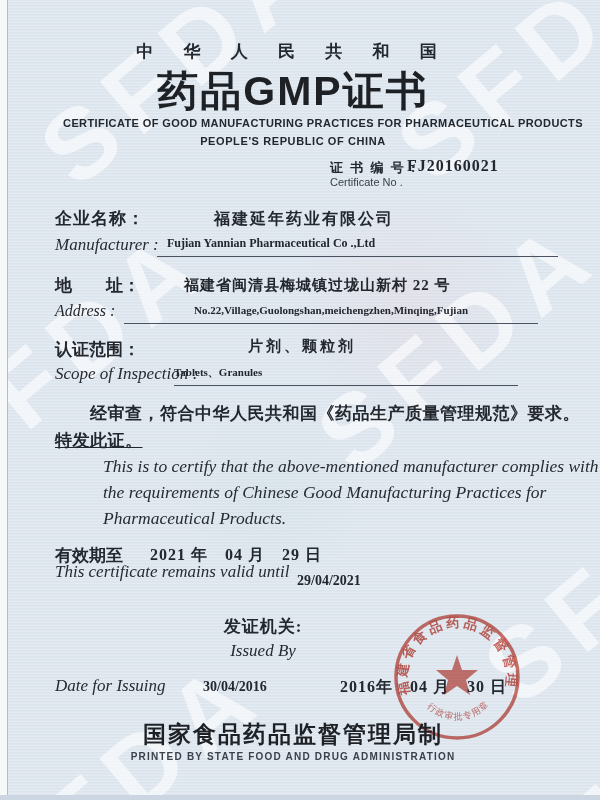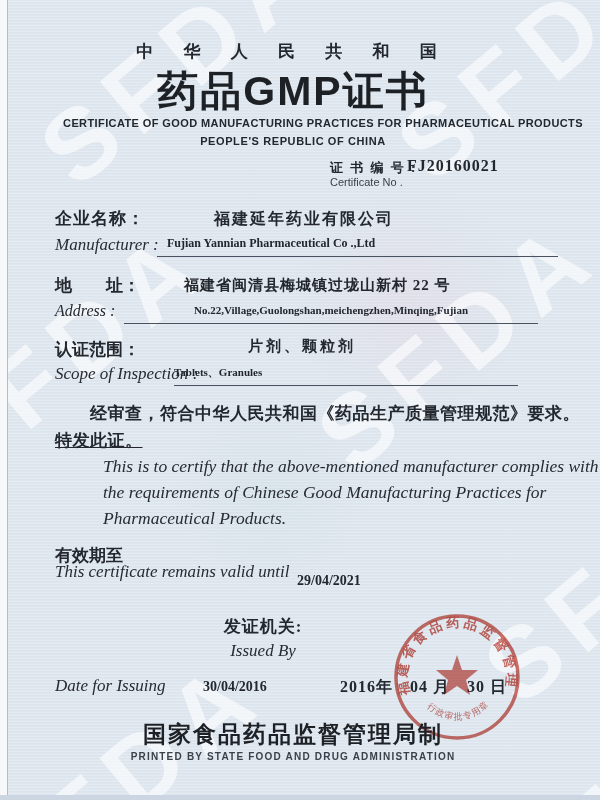--- a/index.html
+++ b/index.html
@@ -69,20 +69,21 @@
   <div class="abs cnb" style="left:55px;top:338px;font-size:17px;">认证范围：</div>
   <div class="abs cnb" style="left:248px;top:337px;font-size:15px;letter-spacing:3px;">片剂、颗粒剂</div>
   <div class="abs it" style="left:55px;top:364px;font-size:17px;">Scope of Inspection :</div>
   <div class="abs uline" style="left:174px;top:362px;width:344px;height:23px;text-align:left;"><span class="valEn" style="font-size:11px;">Tablets、Granules</span></div>
 
   <div class="abs cnb" style="left:90px;top:402px;font-size:17px;letter-spacing:0.5px;">经审查，符合中华人民共和国《药品生产质量管理规范》要求。</div>
   <div class="abs cnb" style="left:55px;top:429px;font-size:17px;letter-spacing:0.5px;text-decoration:underline;">特发此证。</div>
   <div class="abs it" style="left:55px;top:453px;width:498px;font-size:17.5px;line-height:26px;margin-left:48px;">This is to certify that the above-mentioned manufacturer complies with the requirements of Chinese Good Manufacturing Practices for Pharmaceutical Products.</div>
 
   <div class="abs cnb" style="left:55px;top:544px;font-size:17px;">有效期至</div>
+  <div class="abs cnb" style="left:150px;top:545px;font-size:16px;letter-spacing:1px;">2021 年　04 月　29 日</div>
   <div class="abs it" style="left:55px;top:562px;font-size:17px;">This certificate remains valid until</div>
   <div class="abs" style="left:297px;top:573px;font-size:14px;font-weight:bold;color:#23272e;">29/04/2021</div>
 
   <div class="abs cnb" style="left:163px;top:615px;width:200px;text-align:center;font-size:17px;letter-spacing:1px;">发证机关:</div>
   <div class="abs it" style="left:163px;top:641px;width:200px;text-align:center;font-size:17px;">Issued By</div>
 
   <div class="abs it" style="left:55px;top:676px;font-size:17px;text-align:right;">Date for Issuing</div>
   <div class="abs" style="left:203px;top:679px;font-size:14px;font-weight:bold;color:#23272e;">30/04/2016</div>
   <div class="abs cnb" style="left:340px;top:677px;font-size:16px;letter-spacing:1px;">2016年　04 月　30 日</div>
 

